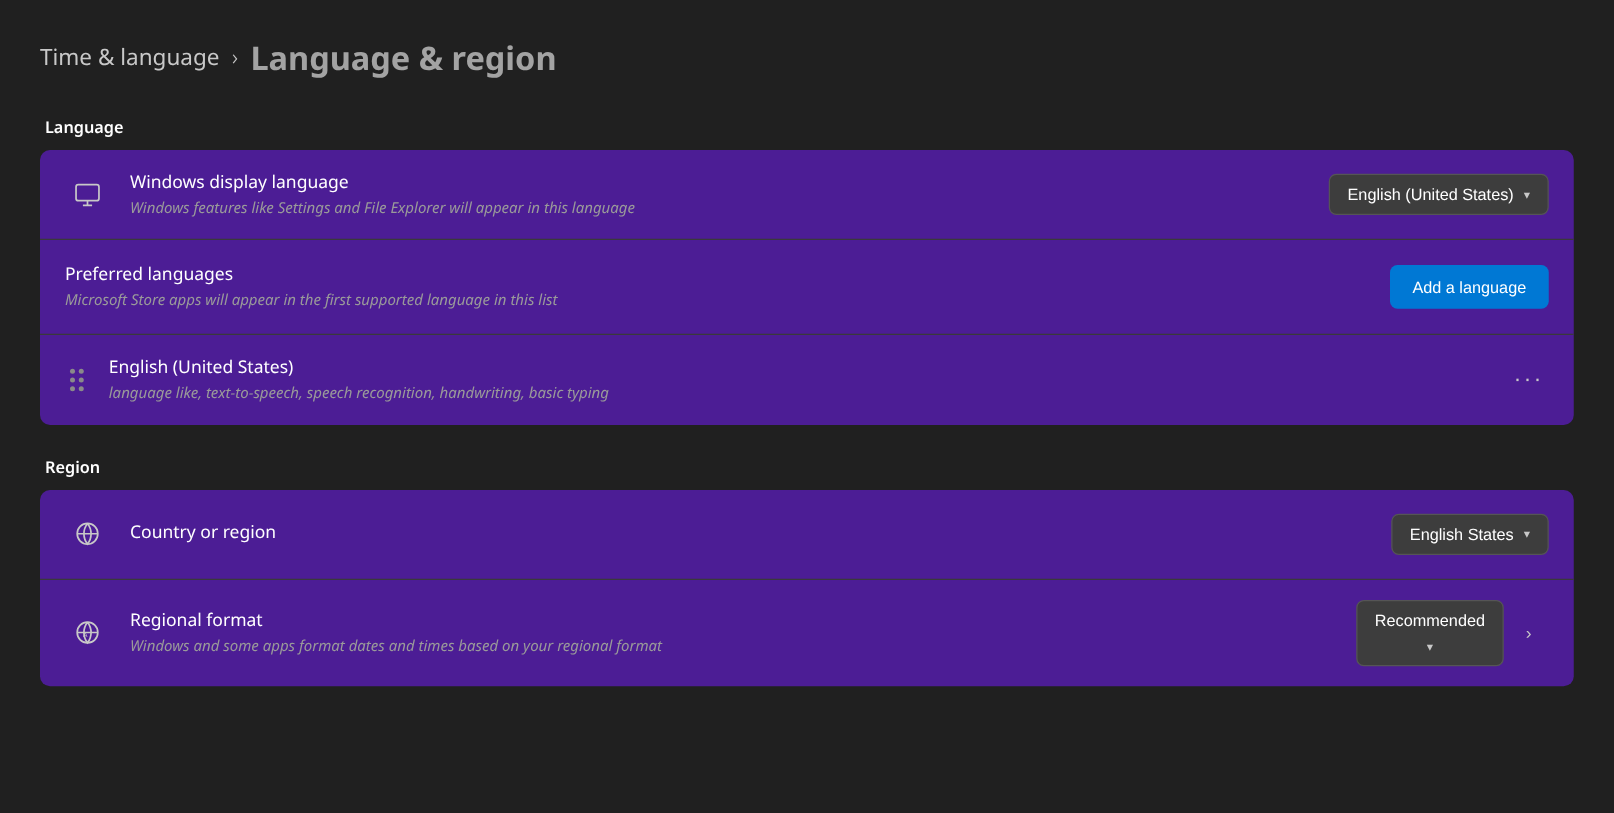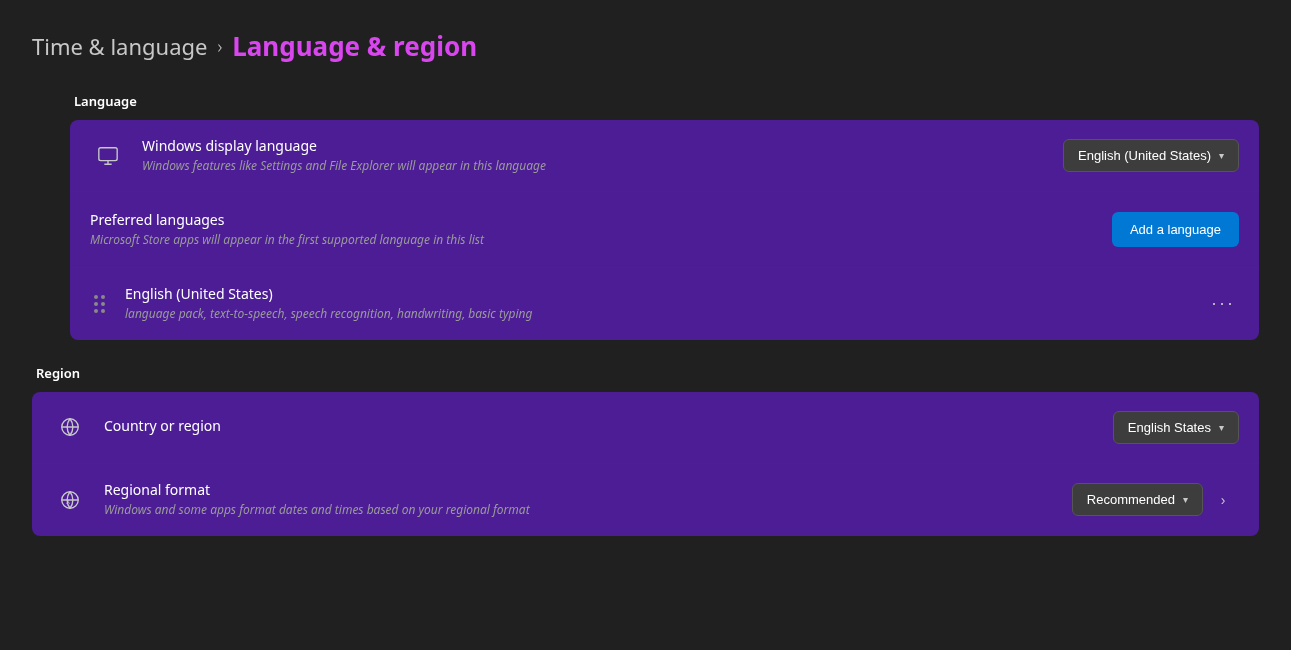--- a/index.html
+++ b/index.html
@@ -22,36 +22,36 @@
     }
 
     .breadcrumb {
       display: flex;
       align-items: center;
       gap: 10px;
       margin-bottom: 28px;
     }
 
     .breadcrumb-parent {
-      font-size: 22px;
+      font-size: 18px;
       font-weight: 400;
       color: #c8c8c8;
       cursor: pointer;
     }
 
     .breadcrumb-separator {
       font-size: 18px;
       color: #c8c8c8;
       font-weight: 300;
     }
 
     .breadcrumb-current {
       font-size: 26px;
       font-weight: 700;
-      color: #d946ef;
+      color: #a3a3a3;
     }
 
     .section-label {
       font-size: 13px;
       font-weight: 600;
       color: #ffffff;
       margin-bottom: 10px;
       padding-left: 4px;
     }
 
@@ -183,21 +183,20 @@
       color: #c8c8c8;
       width: 32px;
       height: 32px;
       cursor: pointer;
       font-size: 18px;
       letter-spacing: 2px;
     }
 
     .section-gap {
       margin-bottom: 24px;
-      margin-left: 38px;
     }
 
     .preferred-row {
       padding: 18px 20px;
     }
 
     .regional-format-actions {
       display: flex;
       align-items: center;
       gap: 4px;
@@ -222,20 +221,21 @@
       align-items: center;
       gap: 8px;
       background-color: #3d3d3d;
       border: 1px solid #555555;
       border-radius: 6px;
       color: #ffffff;
       font-size: 13px;
       padding: 8px 14px;
       cursor: pointer;
       white-space: nowrap;
+      flex-direction: column;
     }
   </style>
 </head>
 <body>
 
 <div class="page-container">
 
   <div class="breadcrumb">
     <span class="breadcrumb-parent">Time &amp; language</span>
     <span class="breadcrumb-separator">›</span>
@@ -284,21 +284,21 @@
             <div class="drag-dot"></div>
             <div class="drag-dot"></div>
             <div class="drag-dot"></div>
             <div class="drag-dot"></div>
             <div class="drag-dot"></div>
             <div class="drag-dot"></div>
           </div>
         </div>
         <div class="row-content">
           <div class="row-title">English (United States)</div>
-          <div class="row-subtitle">language pack, text-to-speech, speech recognition, handwriting, basic typing</div>
+          <div class="row-subtitle">language like, text-to-speech, speech recognition, handwriting, basic typing</div>
         </div>
         <div class="row-action">
           <button class="more-options-button">
             <span>···</span>
           </button>
         </div>
       </div>
 
     </div>
   </div>

